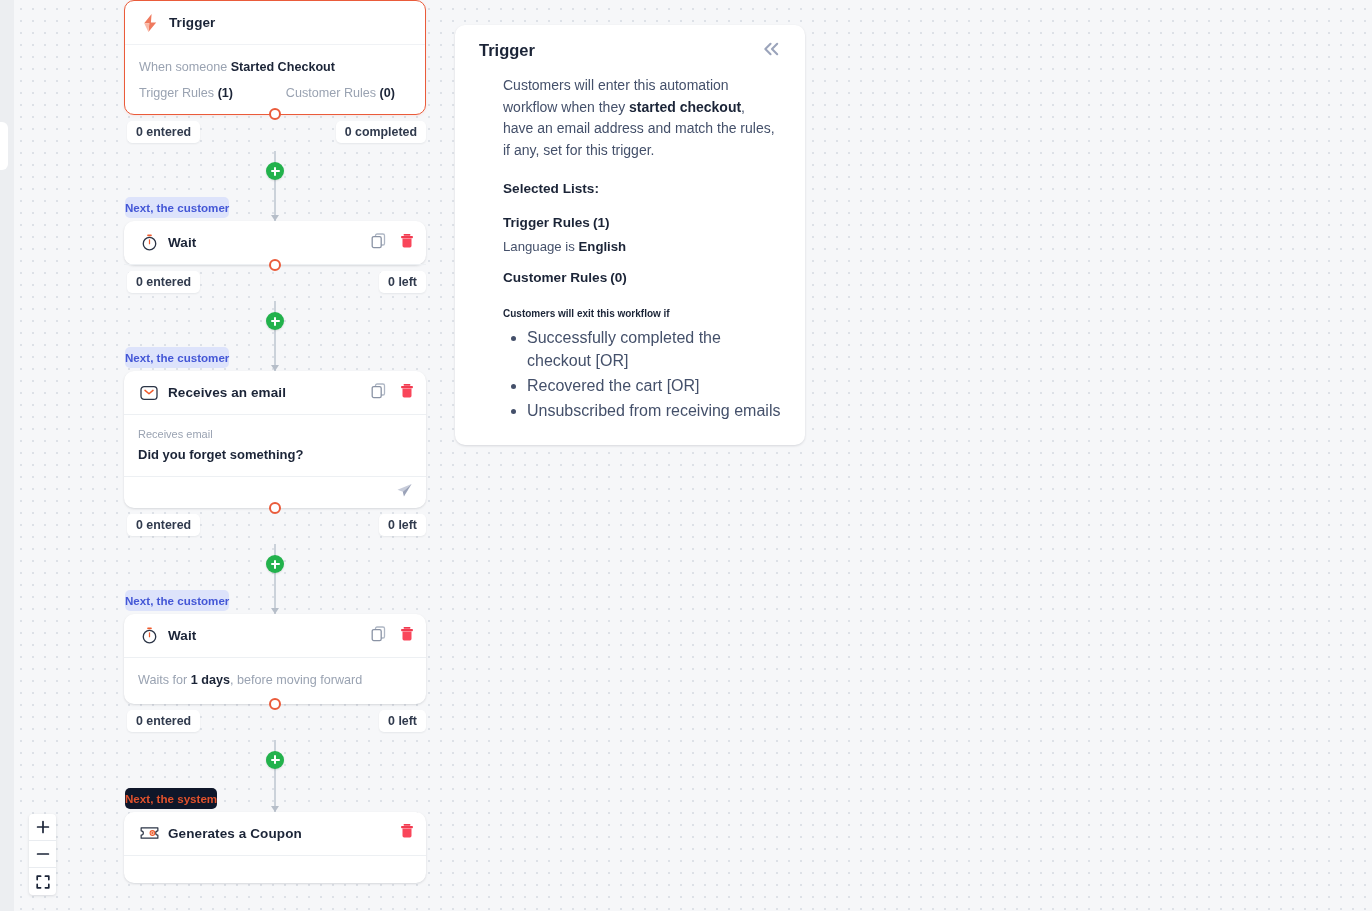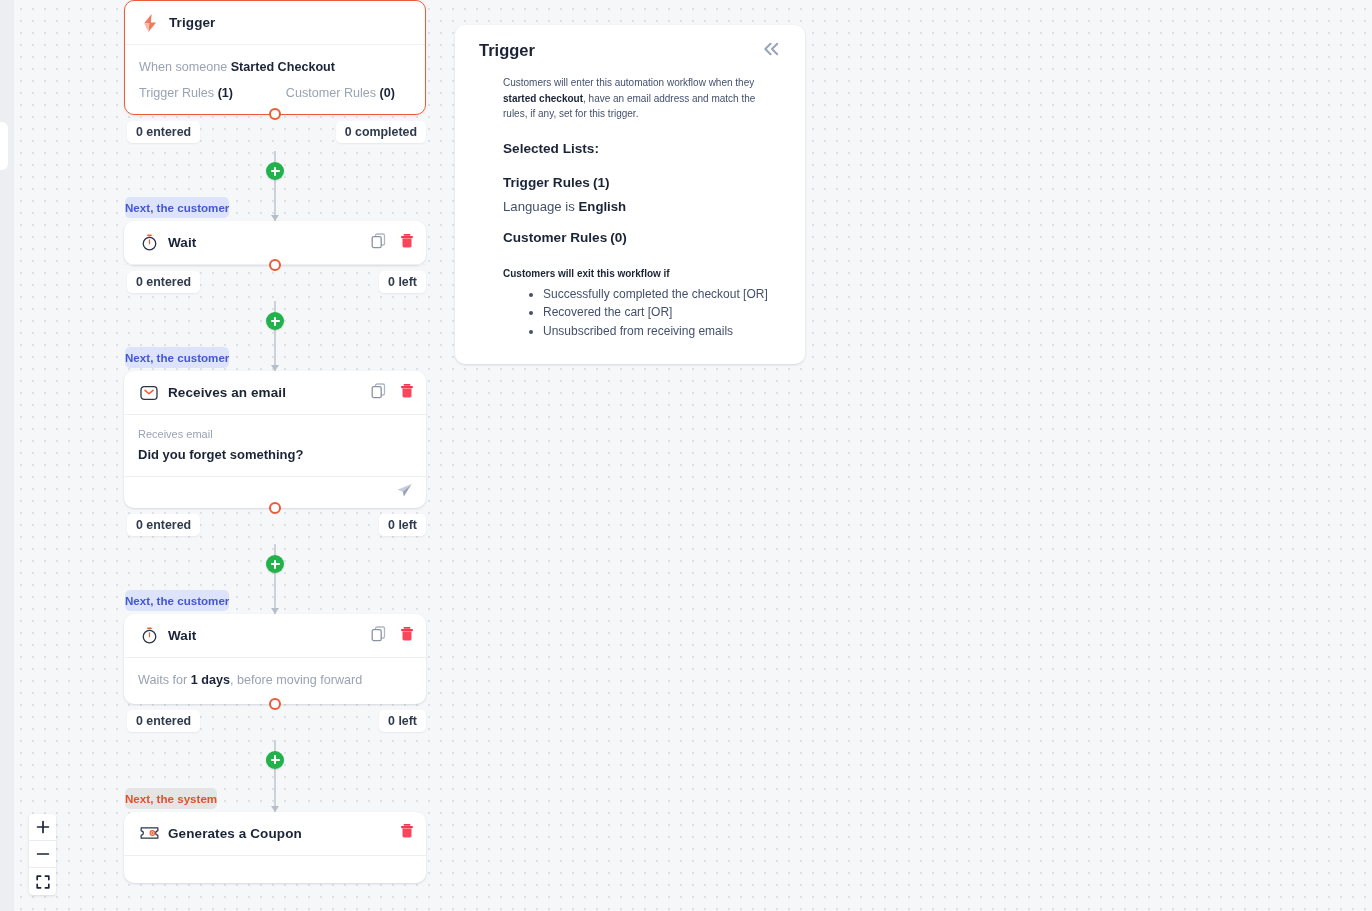--- a/index.html
+++ b/index.html
@@ -118,53 +118,52 @@
     border-left: 4.5px solid transparent;
     border-right: 4.5px solid transparent;
     border-top: 6px solid #b6bec9;
   }
   .step-badge {
     position: absolute; left: 1px;
     font-size: 11.6px; font-weight: bold;
     padding: 4px 0; border-radius: 5px; white-space: nowrap;
   }
   .step-badge.customer { background: #dde3fb; color: #4457d6; }
-  .step-badge.system { background: #e5e5e5; color: #e0512c; }
+  .step-badge.system { background: #0f172a; color: #e0512c; }
 
   
   .panel {
     position: absolute; left: 455px; top: 25px;
     width: 350px;
     background: #ffffff; border-radius: 10px;
     box-shadow: 0 1px 3px rgba(16,24,40,.09), 0 1px 2px rgba(16,24,40,.05);
     padding: 16px 24px 22px 24px;
   }
   .panel-head { display:flex; align-items:flex-start; justify-content: space-between; }
   .panel-title { font-size: 16.5px; font-weight: bold; color: #1b2437; }
   .panel-p {
-    font-size: 10px; color: #44506a; line-height: 1.55;
+    font-size: 14px; color: #44506a; line-height: 1.55;
     margin-top: 14px; padding: 0 2px 0 24px;
   }
   .panel-p b { color: #1b2437; font-weight: bold; }
   .panel-h {
     font-size: 13.6px; font-weight: bold; color: #1b2437;
     margin-top: 19px; padding-left: 24px;
   }
   .panel-h.tight { margin-top: 16px; }
   .panel-sub {
     font-size: 13.2px; color: #44506a; margin-top: 9px; padding-left: 24px;
   }
   .panel-sub b { color: #1b2437; font-weight: bold; text-align: center; }
   .count { font-weight: bold; color: #1b2437; margin-left: 3px; }
   .panel-h2 { font-size: 10px; font-weight: bold; color: #1b2437; margin-top: 23px; padding-left: 24px; }
   .panel-list { margin-top: 7px; padding-left: 48px; }
   .panel-list li {
-    font-size: 12px; color: #44506a; line-height: 1.48;
+    font-size: 16px; color: #44506a; line-height: 1.48;
     margin-bottom: 1px;
-    margin-left: 16px;
   }
 
   
   .zoom-controls {
     position: absolute; left: 29px; top: 814px;
     width: 27px;
     background: #ffffff; border-radius: 4px;
     box-shadow: 0 1px 3px rgba(16,24,40,.13);
     overflow: hidden;
   }

